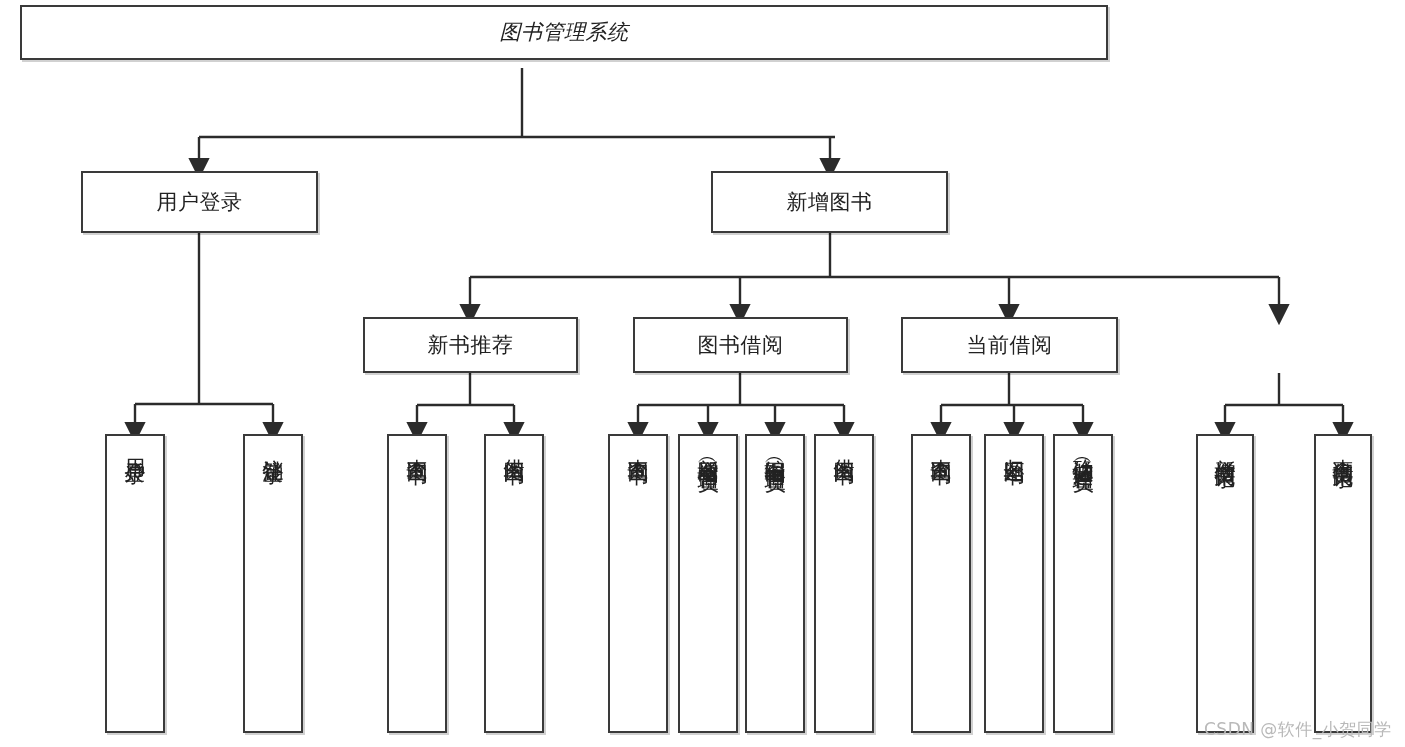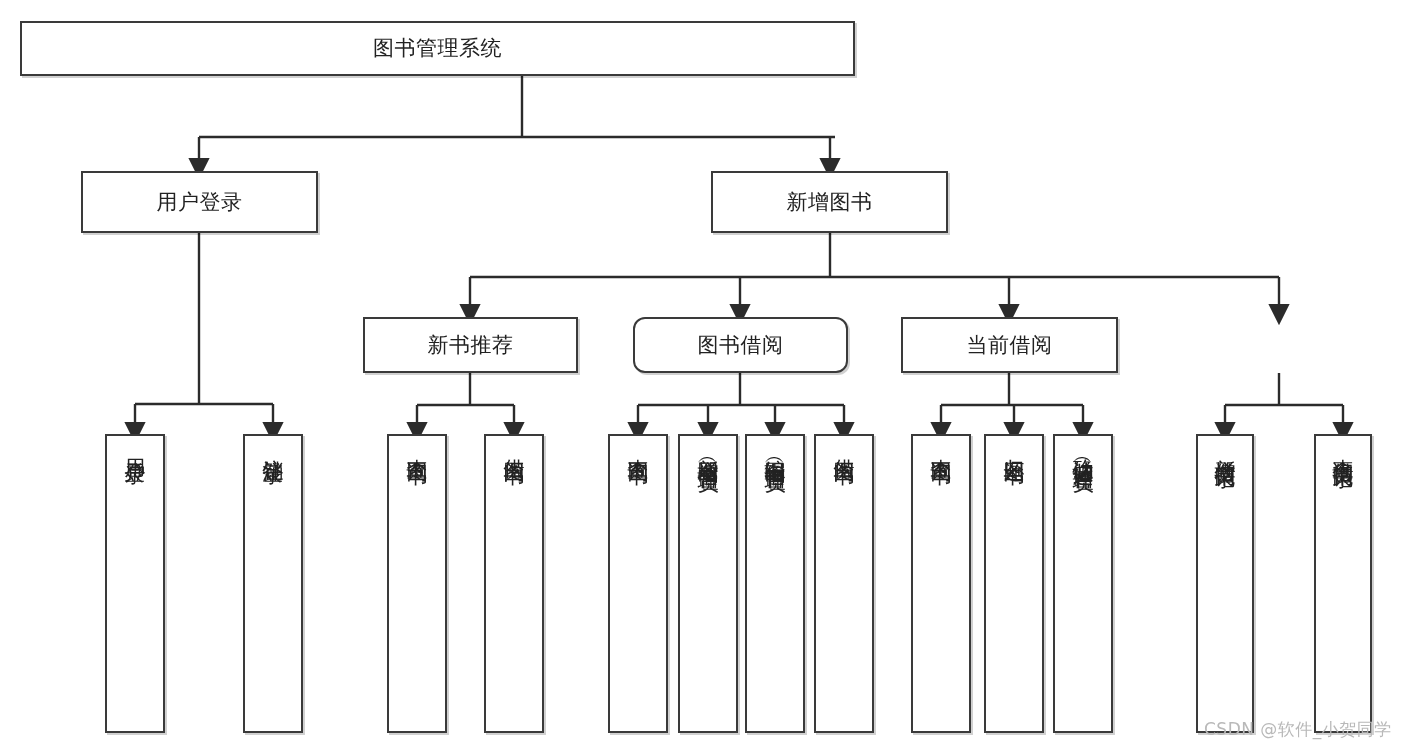--- a/index.html
+++ b/index.html
@@ -110,35 +110,35 @@
       <path d="M1014,405 L1014,424" marker-end="url(#arrow)"></path>
       <path d="M1083,405 L1083,424" marker-end="url(#arrow)"></path>
 
       <path d="M1279,373 L1279,405"></path>
       <path d="M1225,405 L1343,405"></path>
       <path d="M1225,405 L1225,424" marker-end="url(#arrow)"></path>
       <path d="M1343,405 L1343,424" marker-end="url(#arrow)"></path>
     </g>
   </svg>
 
-  <div class="node" style="left: 20px; top: 21px; width: 835px; height: 55px;">
+  <div class="node" style="left: 20px; top: 5px; width: 1088px; height: 55px; font-style: italic;">
     <span class="node-label">图书管理系统</span>
   </div>
 
   <div class="node" style="left: 81px; top: 171px; width: 237px; height: 62px;">
     <span class="node-label">用户登录</span>
   </div>
   <div class="node" style="left: 711px; top: 171px; width: 237px; height: 62px;">
     <span class="node-label">新增图书</span>
   </div>
 
   <div class="node" style="left: 363px; top: 317px; width: 215px; height: 56px;">
     <span class="node-label">新书推荐</span>
   </div>
-  <div class="node" style="left: 633px; top: 317px; width: 215px; height: 56px; border-radius: 12px;">
+  <div class="node" style="left: 633px; top: 317px; width: 215px; height: 56px;">
     <span class="node-label">图书借阅</span>
   </div>
   <div class="node" style="left: 901px; top: 317px; width: 217px; height: 56px;">
     <span class="node-label">当前借阅</span>
   </div>
 
   <div class="node vertical" style="left: 105px; top: 434px; width: 60px; height: 299px;">
     <span class="node-label">用户登录</span>
   </div>
   <div class="node vertical" style="left: 243px; top: 434px; width: 60px; height: 299px;">

